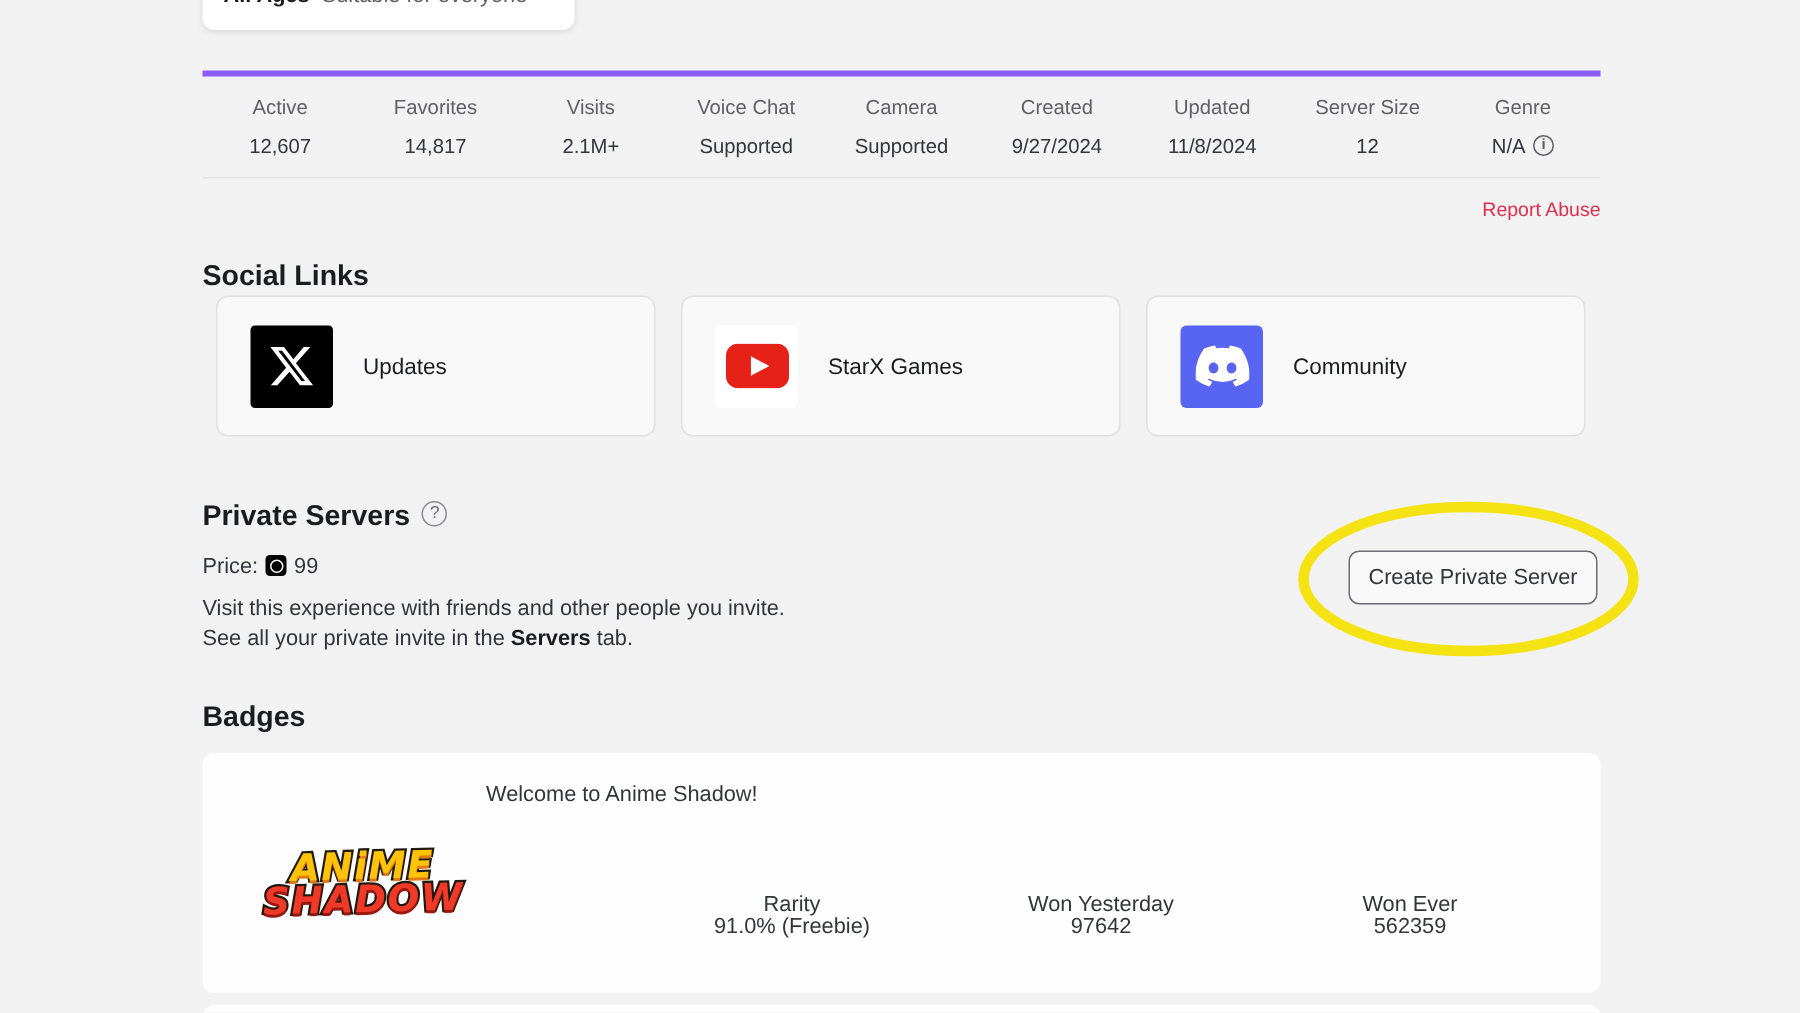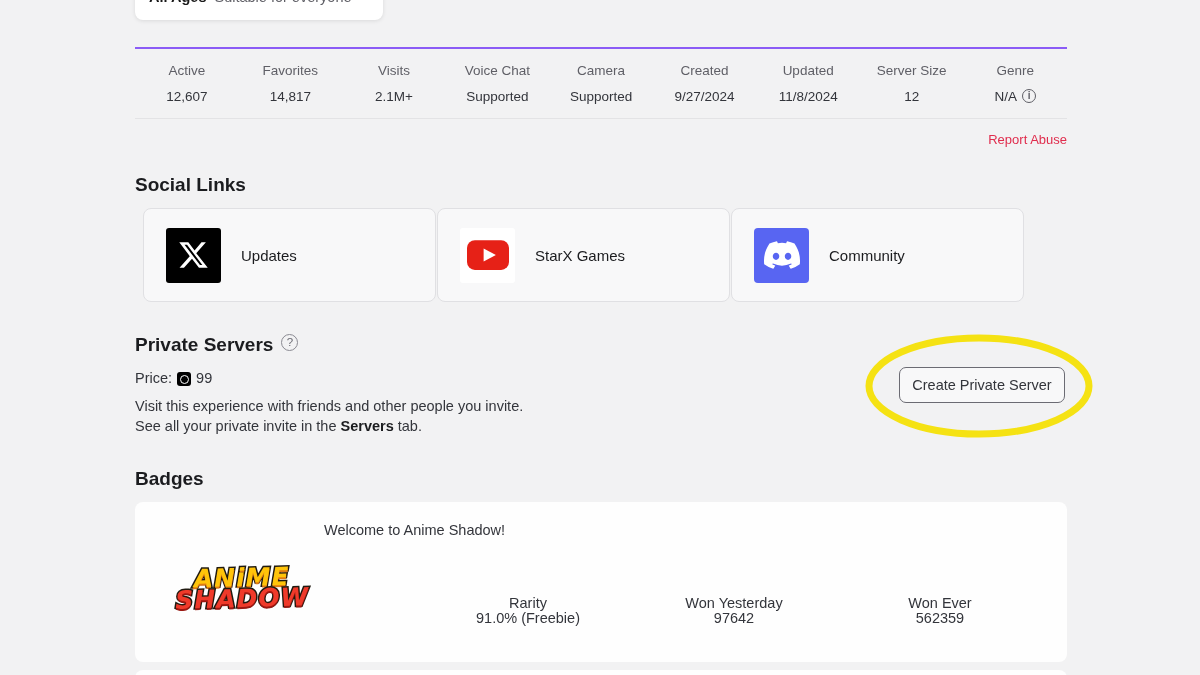--- a/index.html
+++ b/index.html
@@ -20,21 +20,21 @@
     display: flex; align-items: center; gap: 8px;
     padding: 0 14px;
   }
   .age-tooltip .age-label { font-size: 14.5px; font-weight: bold; color: #191919; }
   .age-tooltip .age-desc  { font-size: 14.5px; color: #5f5f66; }
 
   
   .stats {
     position: absolute; left: 135px; top: 47px;
     width: 932px; height: 72px;
-    border-top: 2px solid #8b5cf6;
+    border-top: 4px solid #8b5cf6;
     border-bottom: 1px solid #e3e3e5;
     display: flex; align-items: center;
   }
   .stat { flex: 1 1 0; text-align: center; }
   .stat .k { font-size: 13.5px; color: #5f5f66; margin-bottom: 12px; line-height: 1; }
   .stat .v { font-size: 13.5px; color: #33353b; line-height: 1;
              display: flex; align-items: center; justify-content: center; gap: 5px; }
 
   .info-circle {
     display: inline-flex; width: 14px; height: 14px; border-radius: 50%;
@@ -62,41 +62,41 @@
   .help-circle {
     display: inline-flex; width: 17px; height: 17px; border-radius: 50%;
     border: 1.3px solid #8a8a92; color: #6b6b73;
     align-items: center; justify-content: center;
     font-size: 11.5px; font-weight: normal; line-height: 1;
     cursor: pointer;
   }
 
   
   .social-row {
-    position: absolute; left: 143px; top: 208px;
-    width: 915px; display: flex; gap: 1px;
+    position: absolute; left: 143px; top: 197px;
+    width: 915px; display: flex; gap: 17px; justify-content: center;
   }
   .social-card {
     width: 293px; height: 94px;
     background: #f8f8f9; border: 1px solid #e0e0e3; border-radius: 8px;
     display: flex; align-items: center; padding: 0 22px; gap: 20px;
     cursor: pointer;
   }
   .social-card .label { font-size: 15px; color: #1b1c1f; }
   .sicon { width: 55px; height: 55px; flex: 0 0 55px; border-radius: 3px;
            display: flex; align-items: center; justify-content: center; }
   .sicon.x  { background: #000000; }
   .sicon.yt { background: #ffffff; }
   .sicon.dc { background: #5865f2; border-radius: 4px; }
 
   
   .price-line {
     position: absolute; left: 135px; top: 370px;
     font-size: 14.5px; color: #33353b;
-    display: flex; align-items: flex-end; gap: 3px;
+    display: flex; align-items: flex-start; gap: 3px;
   }
   .robux-icon {
     display: inline-flex; width: 14px; height: 14px; border-radius: 3px;
     background: #000; align-items: center; justify-content: center; margin: 0 2px;
   }
   .robux-icon .ring {
     width: 9px; height: 9px; border-radius: 50%;
     border: 1.6px solid #fff; background: #000;
   }
   .ps-desc {

